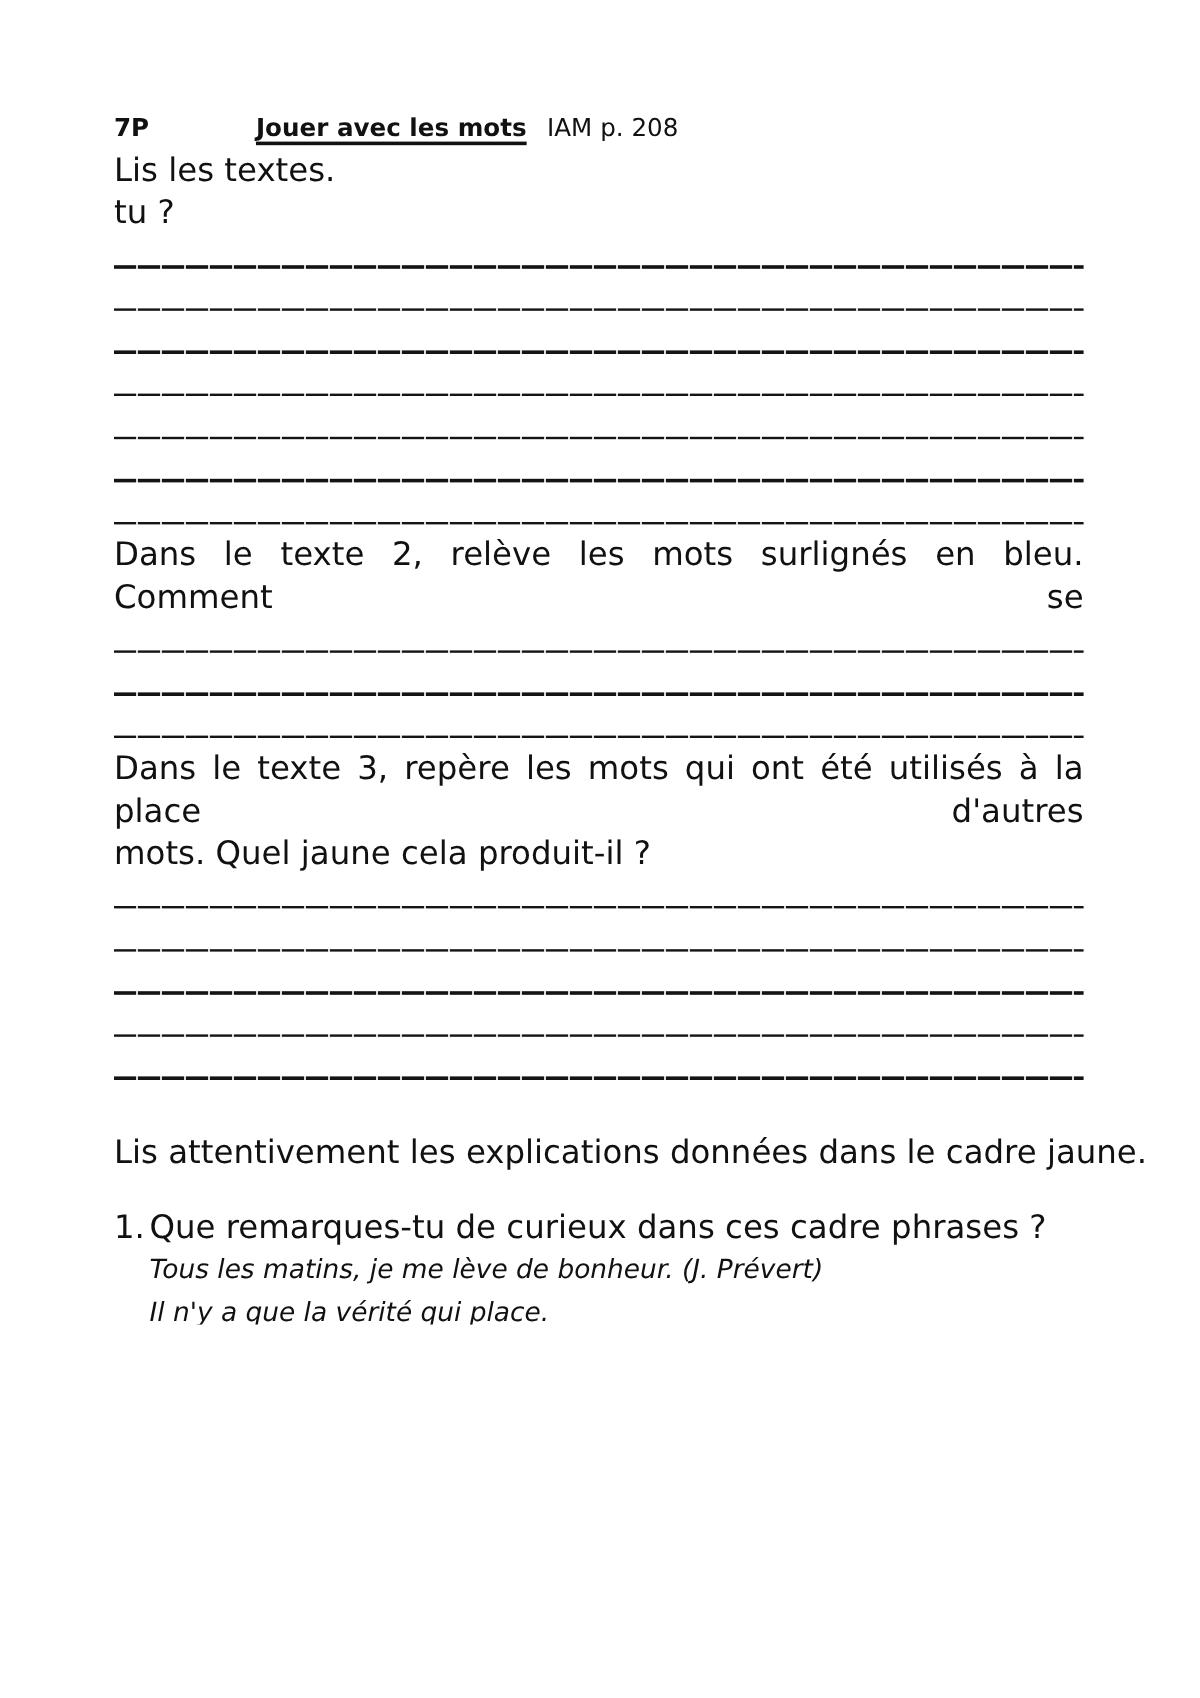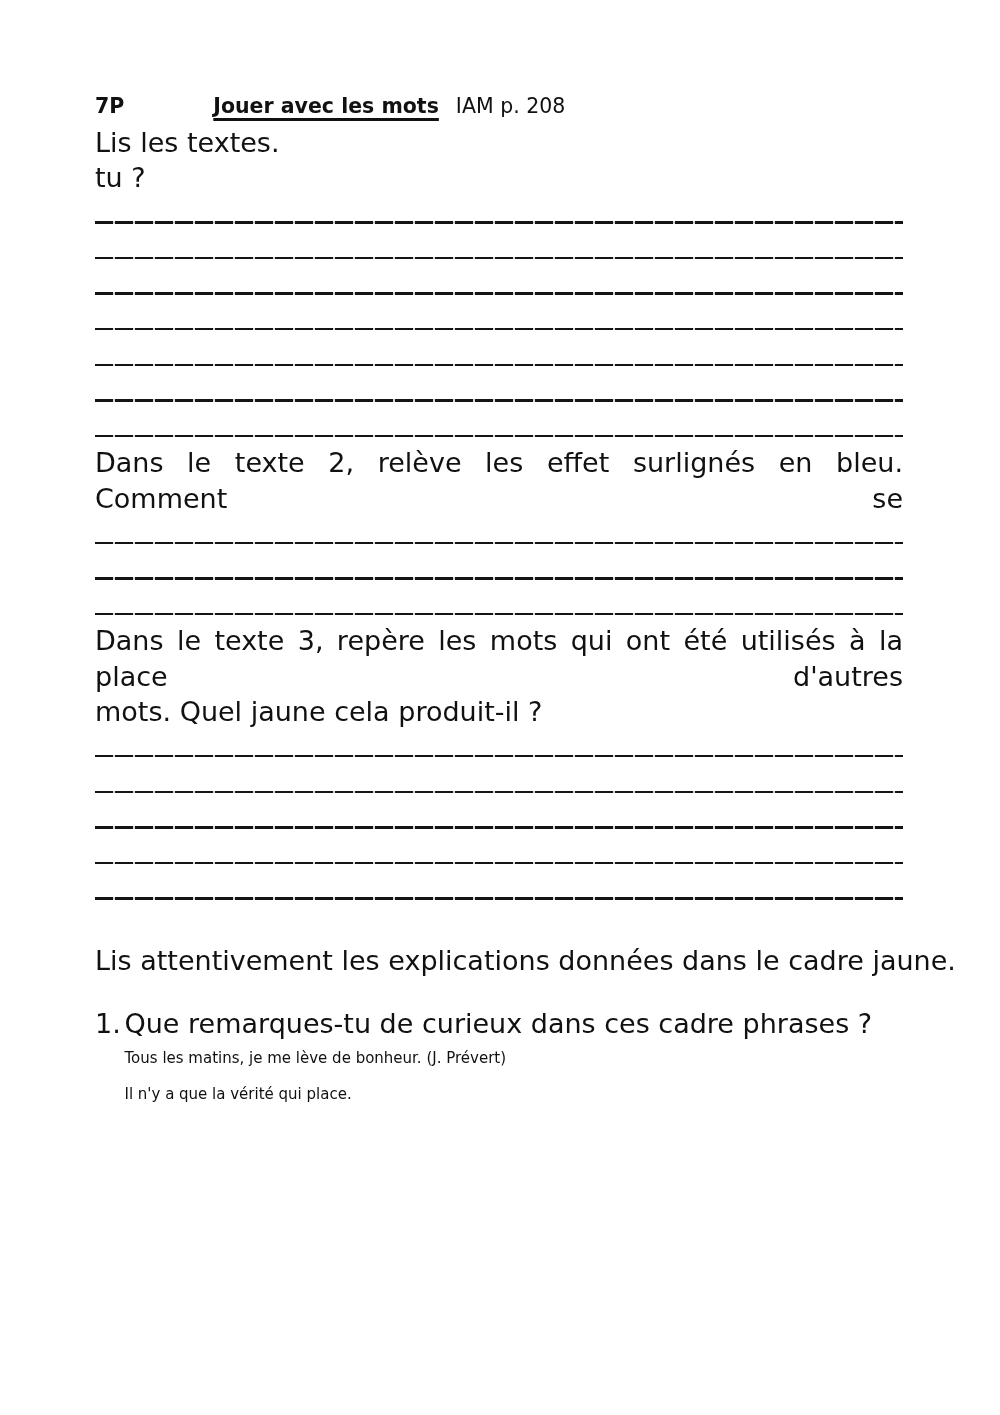--- a/index.html
+++ b/index.html
@@ -48,24 +48,25 @@
       #141414 0px, #141414 18.3px,
       #d9d9d9 18.3px, #d9d9d9 20px);
   }
 
   
   .q-row { display: flex; }
   .q-num { width: 29.5px; flex: none; }
   .q-text { flex: 1; }
   .example {
     margin-left: 29.5px;
-    font-size: 15px;
+    font-size: 22px;
     font-weight: 400;
     line-height: 35.6px;
     white-space: nowrap;
+    font-style: italic;
   }
   .indent-block { margin-left: 30.5px; }
 
   
   .sp36 { height: 35.6px; }
   .sp27 { height: 27px; }
 
   .page-num {
     margin-top: 46px;
     font-family: "DejaVu Sans Mono", monospace;
@@ -92,21 +93,21 @@
         <div class="answer-line"></div>
         <div class="answer-line"></div>
         <div class="answer-line"></div>
         <div class="answer-line"></div>
         <div class="answer-line"></div>
         <div class="answer-line"></div>
       </div>
   </div>
 
   <div>
-    <div class="tline stretch">Dans le texte 2, relève les effet surlignés en bleu. Comment se</div>
+    <div class="tline stretch">Dans le texte 2, relève les mots surlignés en bleu. Comment se</div>
     <div>
         <div class="answer-line"></div>
         <div class="answer-line"></div>
         <div class="answer-line"></div>
       </div>
   </div>
 
   <div>
     <div class="tline stretch">Dans le texte 3, repère les mots qui ont été utilisés à la place d'autres</div>
     <div class="tline nowrap fit">mots. Quel jaune cela produit-il ?</div>

